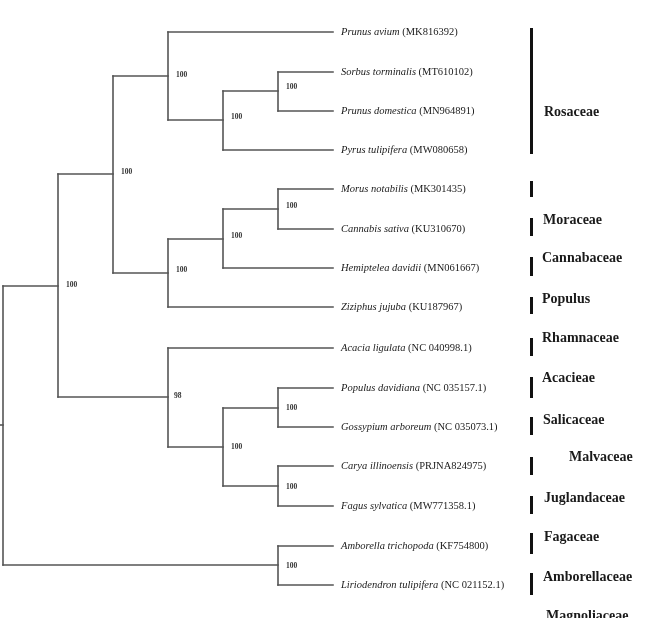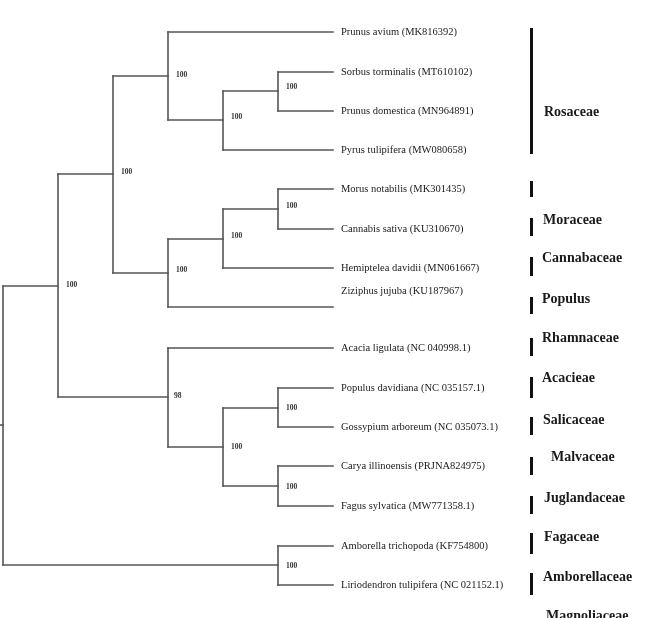--- a/index.html
+++ b/index.html
@@ -1,20 +1,20 @@
 <!DOCTYPE html>
 <html><head>
 <meta charset="utf-8">
 <style>
   html, body { margin: 0; padding: 0; background: #ffffff; }
   body { width: 669px; height: 618px; position: relative; overflow: hidden;
          font-family: "Liberation Serif", "DejaVu Serif", serif; color: #111; }
   #tree { position: absolute; left: 0; top: 0; width: 669px; height: 618px; }
   .tip { position: absolute; left: 341px; font-size: 10.5px; white-space: nowrap; line-height: 12px; color: #1a1a1a; }
-  .tip .sp { }
+  .tip .sp { font-style: italic; }
   .boot { position: absolute; font-size: 7.5px; color: #333; line-height: 9px; font-weight: bold; }
   .fam-bar { position: absolute; width: 3px; background: #111; }
   .fam { position: absolute; font-size: 14px; font-weight: bold; color: #1a1a1a; white-space: nowrap; line-height: 16px; margin-top: 32px; }
 </style>
 </head>
 <body>
 
 <svg id="tree" viewBox="0 0 669 618" xmlns="http://www.w3.org/2000/svg">
   <g stroke="#555555" stroke-width="1.6" fill="none" stroke-linecap="square">
 
@@ -70,21 +70,21 @@
   </g>
 </svg>
 
 <div class="tip" style="top:26px"><span class="sp">Prunus avium</span> <span>(MK816392)</span></div>
 <div class="tip" style="top:66px"><span class="sp">Sorbus torminalis</span> <span>(MT610102)</span></div>
 <div class="tip" style="top:105px"><span class="sp">Prunus domestica</span> <span>(MN964891)</span></div>
 <div class="tip" style="top:144px"><span class="sp">Pyrus tulipifera</span> <span>(MW080658)</span></div>
 <div class="tip" style="top:183px"><span class="sp">Morus notabilis</span> <span>(MK301435)</span></div>
 <div class="tip" style="top:223px"><span class="sp">Cannabis sativa</span> <span>(KU310670)</span></div>
 <div class="tip" style="top:262px"><span class="sp">Hemiptelea davidii</span> <span>(MN061667)</span></div>
-<div class="tip" style="top:285px"><span class="sp">Ziziphus jujuba</span> <span>(KU187967)</span></div>
+<div class="tip" style="top:301px"><span class="sp">Ziziphus jujuba</span> <span>(KU187967)</span></div>
 <div class="tip" style="top:342px"><span class="sp">Acacia ligulata</span> <span>(NC 040998.1)</span></div>
 <div class="tip" style="top:382px"><span class="sp">Populus davidiana</span> <span>(NC 035157.1)</span></div>
 <div class="tip" style="top:421px"><span class="sp">Gossypium arboreum</span> <span>(NC 035073.1)</span></div>
 <div class="tip" style="top:460px"><span class="sp">Carya illinoensis</span> <span>(PRJNA824975)</span></div>
 <div class="tip" style="top:500px"><span class="sp">Fagus sylvatica</span> <span>(MW771358.1)</span></div>
 <div class="tip" style="top:540px"><span class="sp">Amborella trichopoda</span> <span>(KF754800)</span></div>
 <div class="tip" style="top:579px"><span class="sp">Liriodendron tulipifera</span> <span>(NC 021152.1)</span></div>
 
 <div class="boot" style="left:176px;top:70px">100</div>
 <div class="boot" style="left:286px;top:82px">100</div>
@@ -115,21 +115,21 @@
 <div class="fam-bar" style="left:530px;top:297px;height:17px"></div>
 <div class="fam" style="left:542px;top:298px">Rhamnaceae</div>
 
 <div class="fam-bar" style="left:530px;top:338px;height:18px"></div>
 <div class="fam" style="left:542px;top:338px">Acacieae</div>
 
 <div class="fam-bar" style="left:530px;top:377px;height:21px"></div>
 <div class="fam" style="left:543px;top:380px">Salicaceae</div>
 
 <div class="fam-bar" style="left:530px;top:417px;height:18px"></div>
-<div class="fam" style="left:551px;top:417px">Malvaceae</div>
+<div class="fam" style="left:569px;top:417px">Malvaceae</div>
 
 <div class="fam-bar" style="left:530px;top:457px;height:18px"></div>
 <div class="fam" style="left:544px;top:458px">Juglandaceae</div>
 
 <div class="fam-bar" style="left:530px;top:496px;height:18px"></div>
 <div class="fam" style="left:544px;top:497px">Fagaceae</div>
 
 <div class="fam-bar" style="left:530px;top:533px;height:21px"></div>
 <div class="fam" style="left:543px;top:537px">Amborellaceae</div>
 

